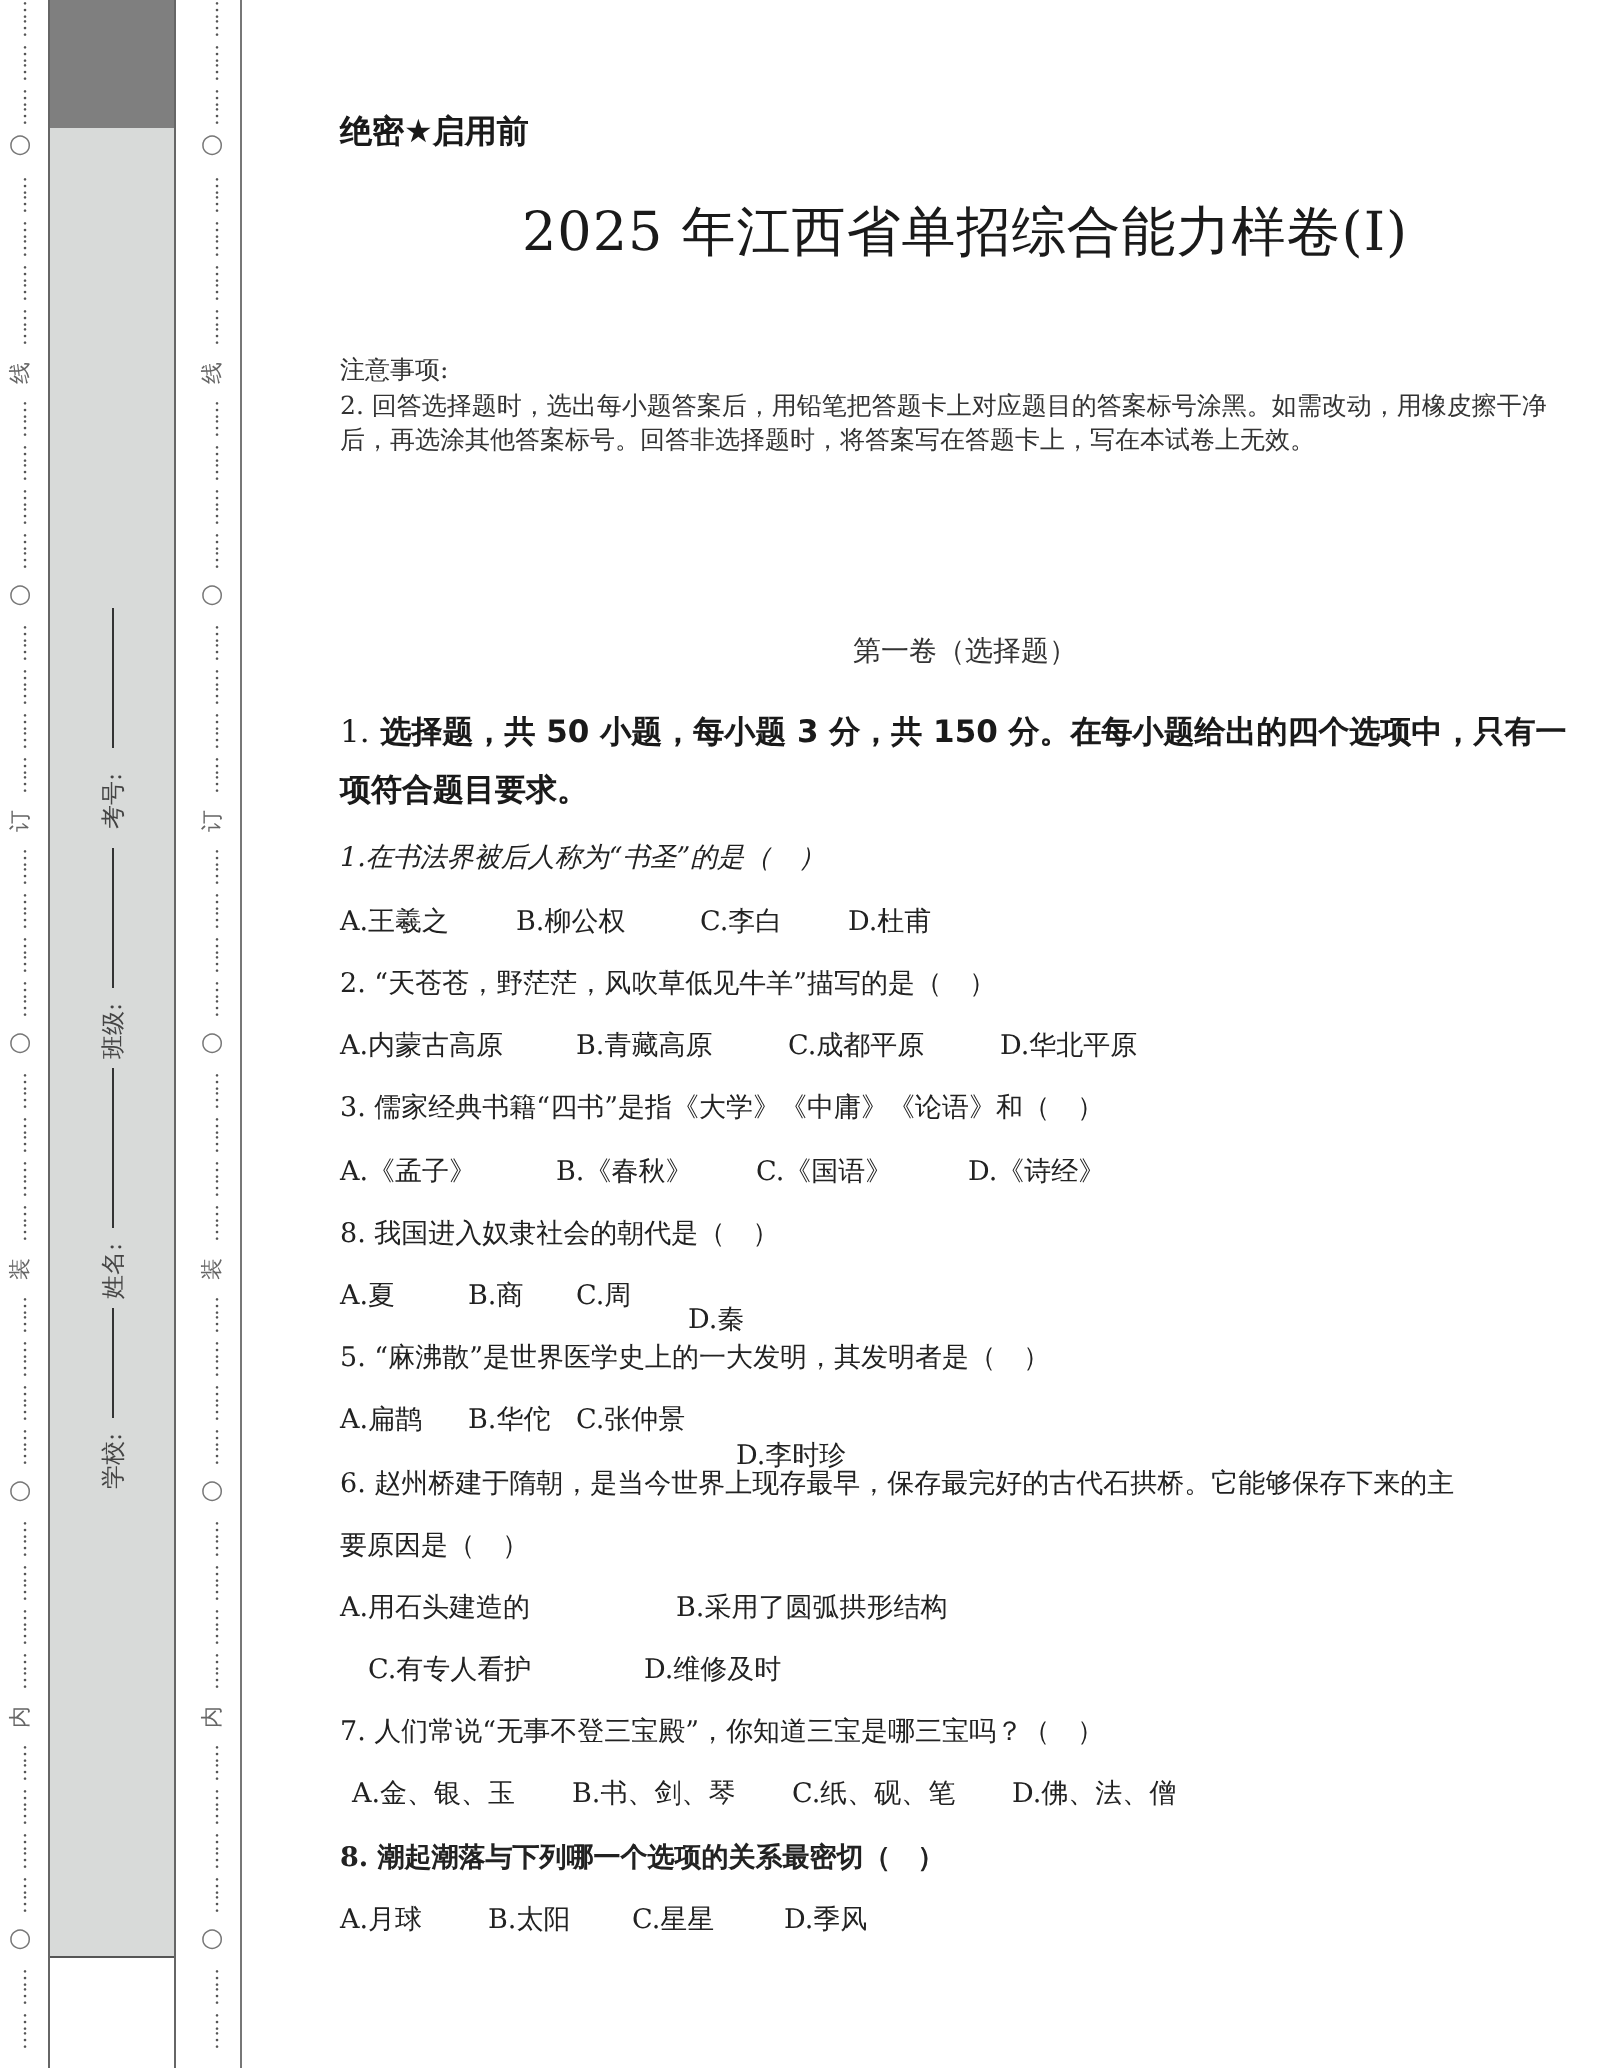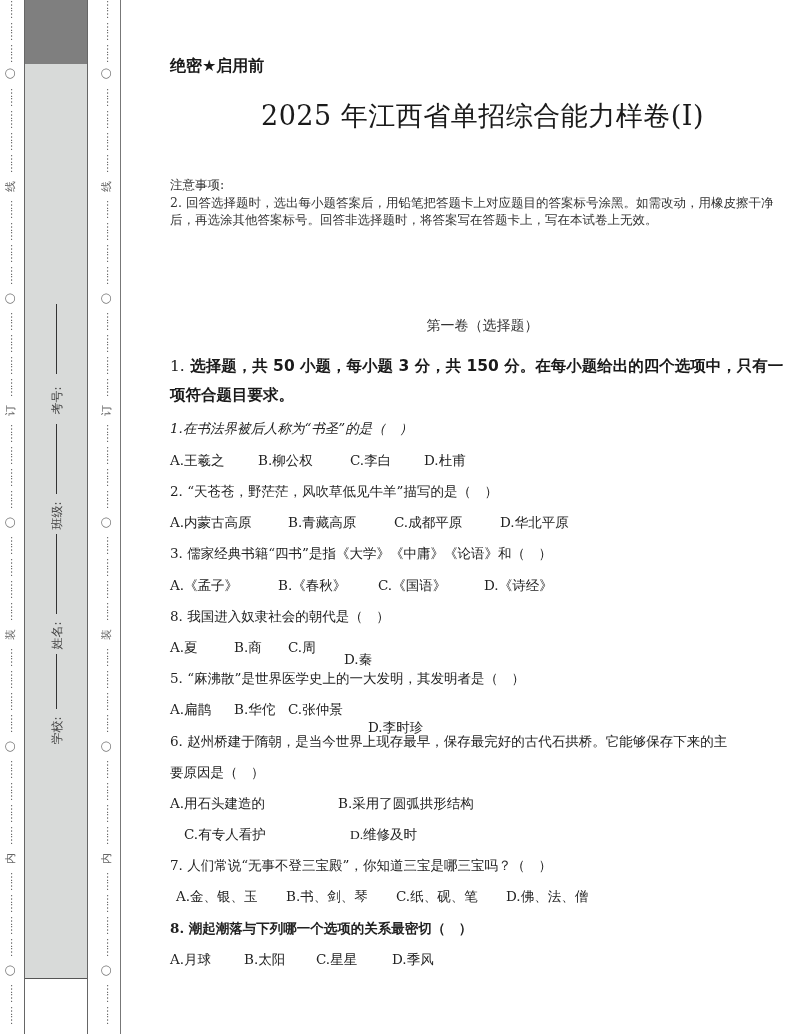--- a/index.html
+++ b/index.html
@@ -200,21 +200,21 @@
   <div class="opt" style="left:0; top:701px;">A.扁鹊</div>
   <div class="opt" style="left:64px; top:701px;">B.华佗</div>
   <div class="opt" style="left:118px; top:701px;">C.张仲景</div>
   <div class="opt" style="left:182px; top:719px;margin-left:16px;">D.李时珍</div>
 
   <div class="qline" style="top:733px;">6. 赵州桥建于隋朝，是当今世界上现存最早，保存最完好的古代石拱桥。它能够保存下来的主</div>
   <div class="qline" style="top:764px;">要原因是（　）</div>
   <div class="opt" style="left:0; top:795px;">A.用石头建造的</div>
   <div class="opt" style="left:168px; top:795px;">B.采用了圆弧拱形结构</div>
   <div class="opt" style="left:14px; top:826px;">C.有专人看护</div>
-  <div class="opt" style="left:180px; top:826px;font-family:Liberation Serif, serif;">D.维修及时</div>
+  <div class="opt" style="left:152px; top:826px;">D.维修及时</div>
 
   <div class="qline" style="top:857px;">7. 人们常说“无事不登三宝殿”，你知道三宝是哪三宝吗？（　）</div>
   <div class="opt" style="left:6px; top:888px;">A.金、银、玉</div>
   <div class="opt" style="left:116px; top:888px;">B.书、剑、琴</div>
   <div class="opt" style="left:226px; top:888px;">C.纸、砚、笔</div>
   <div class="opt" style="left:336px; top:888px;">D.佛、法、僧</div>
 
   <div class="qline" style="top:920px;font-weight:bold;">8. 潮起潮落与下列哪一个选项的关系最密切（　）</div>
   <div class="opt" style="left:0; top:951px;">A.月球</div>
   <div class="opt" style="left:74px; top:951px;">B.太阳</div>

